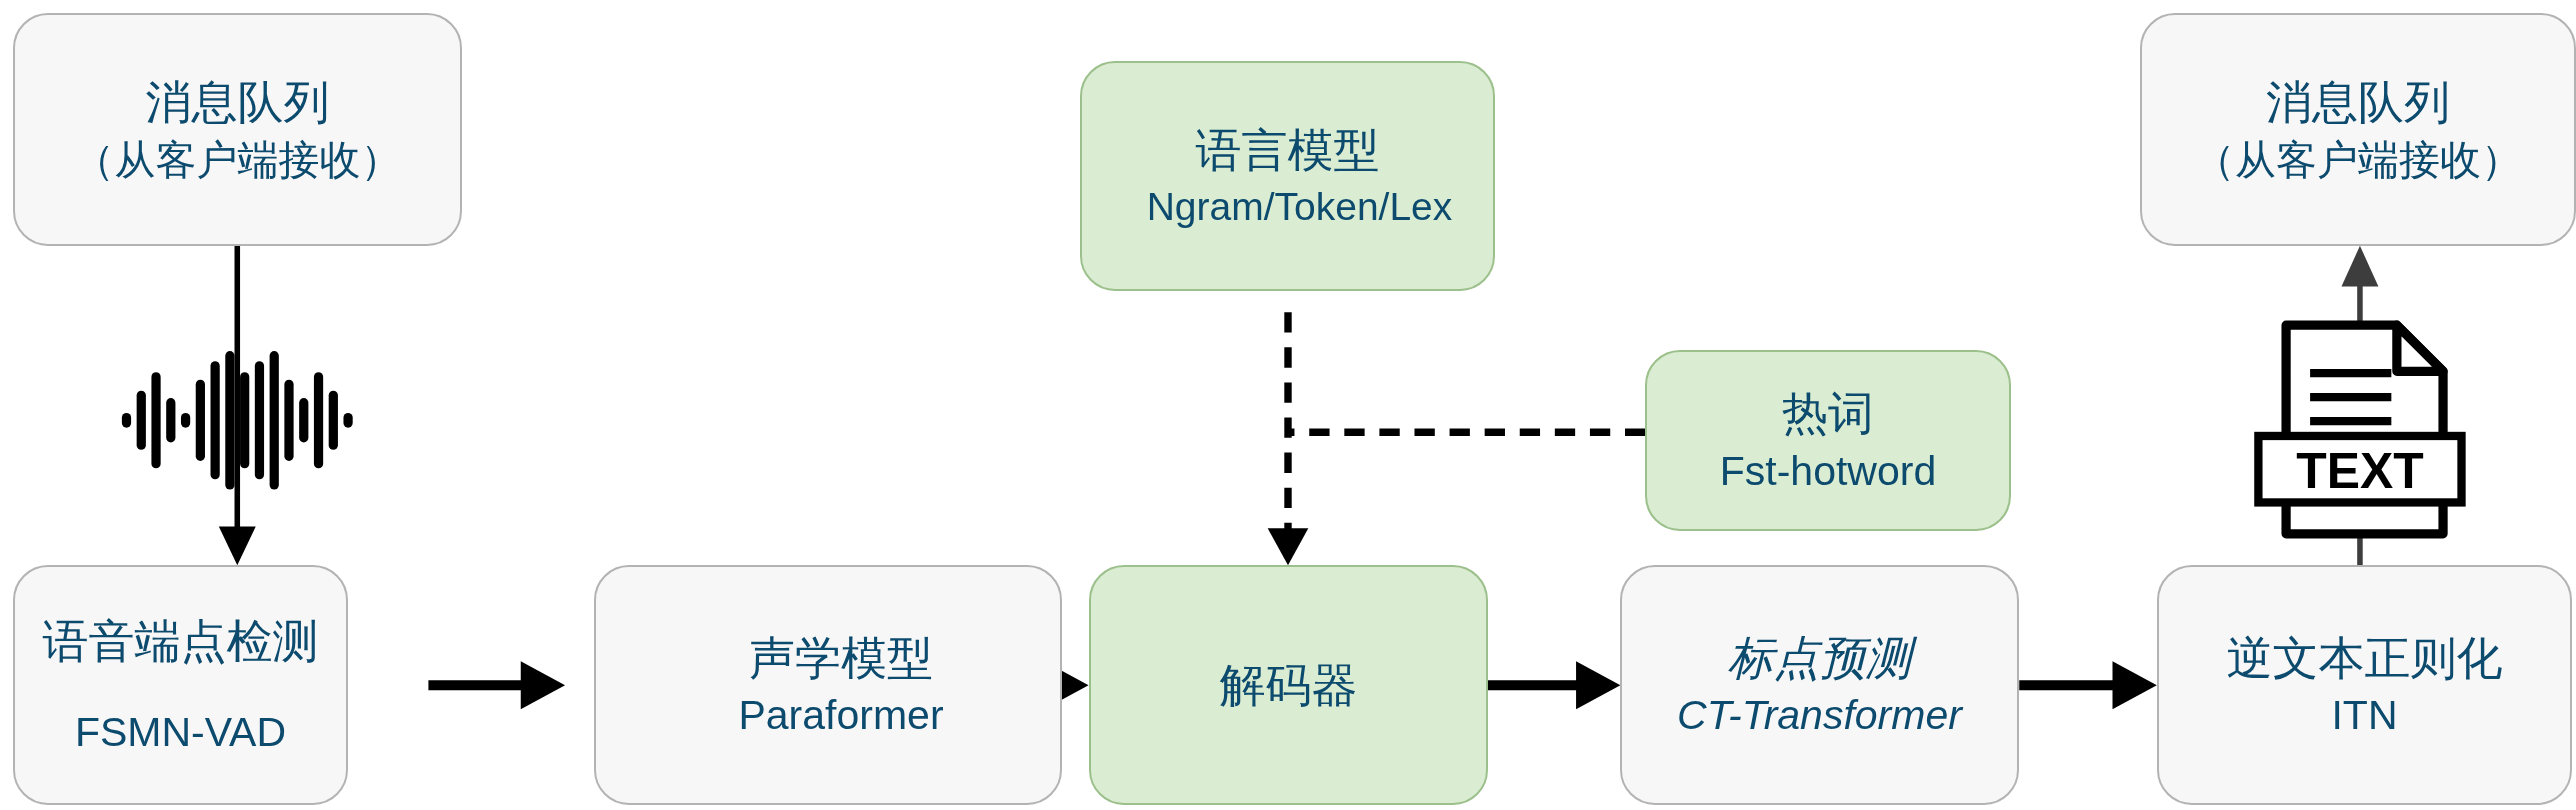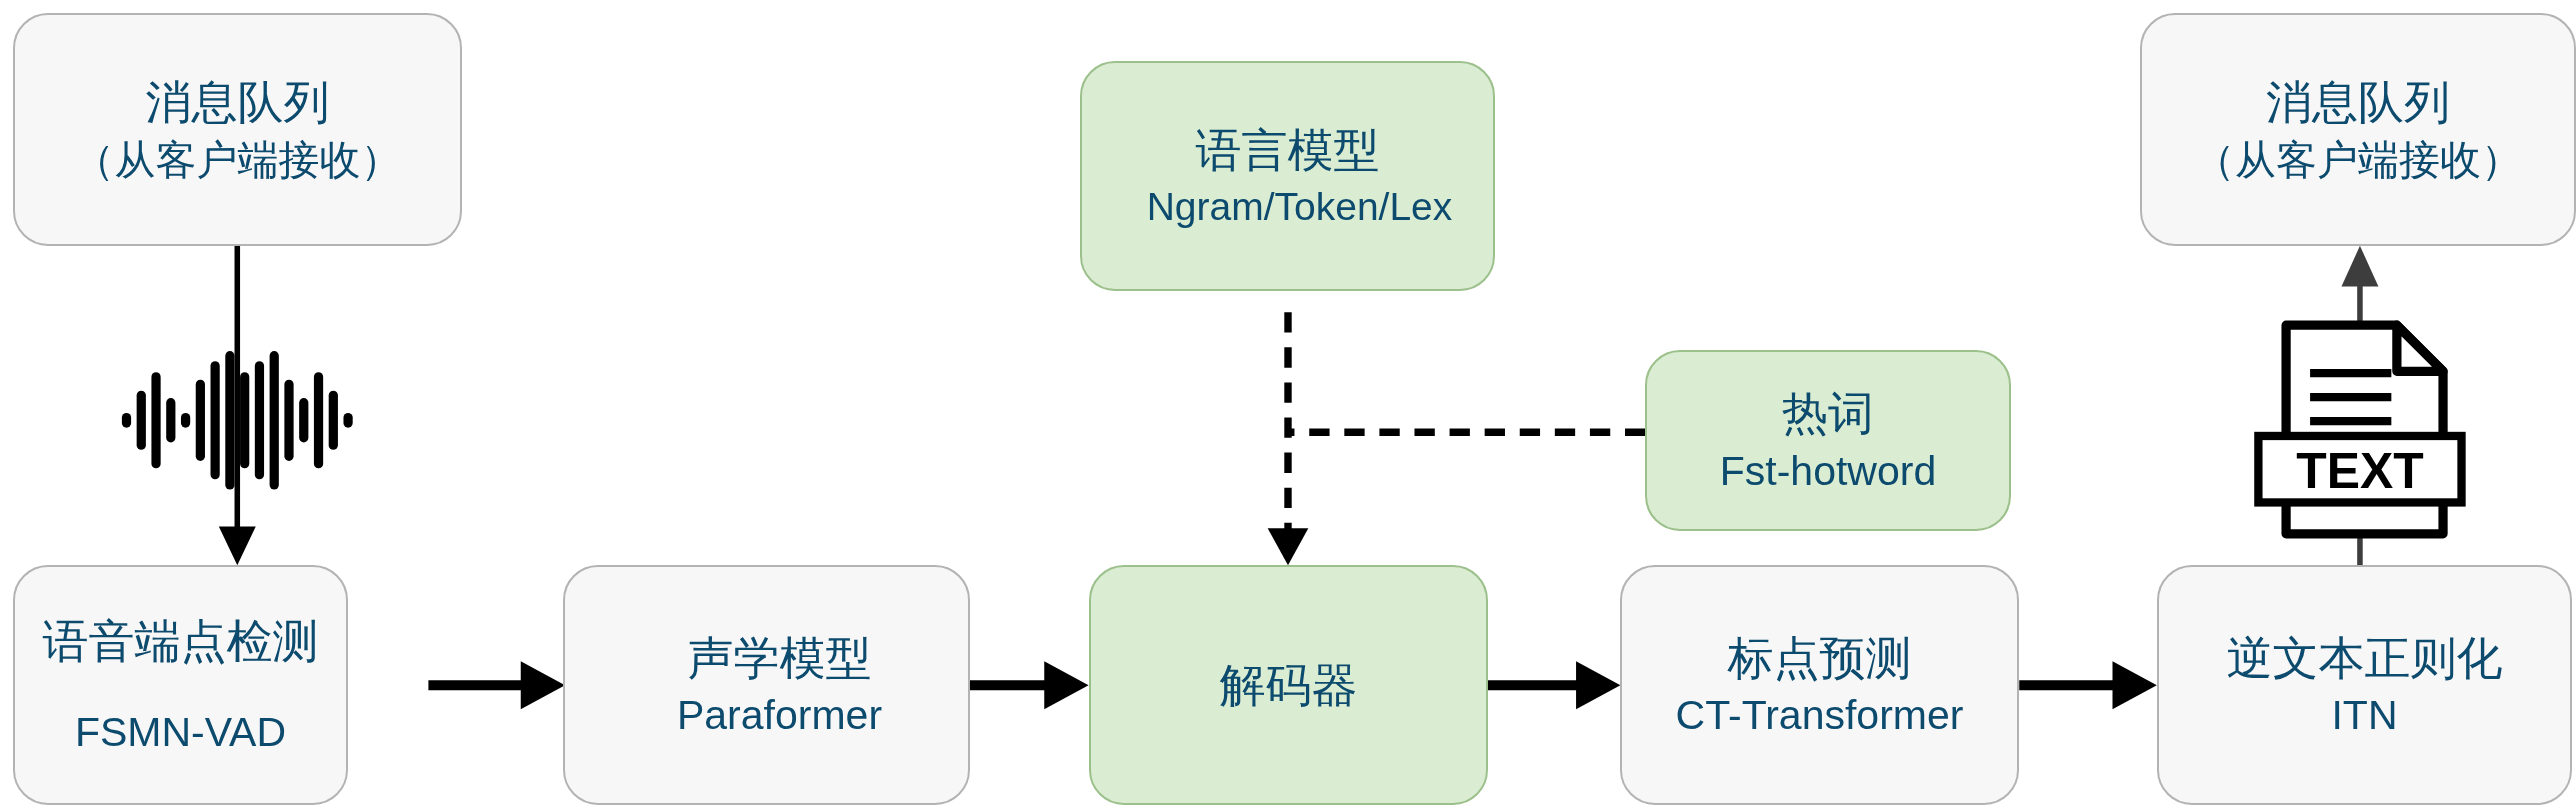--- a/index.html
+++ b/index.html
@@ -125,30 +125,30 @@
   <div class="node gray" style="left:2140px; top:13px; width:436px; height:233px;">
     <div class="l1">消息队列</div>
     <div class="l2">（从客户端接收）</div>
   </div>
 
   <div class="node gray" style="left:13px; top:565px; width:335px; height:240px;gap:34px;">
     <div class="l1">语音端点检测</div>
     <div class="l2">FSMN-VAD</div>
   </div>
 
-  <div class="node gray" style="left:563px; top:565px; width:407px; height:240px;padding-left:26px;">
+  <div class="node gray" style="left:594px; top:565px; width:468px; height:240px;padding-left:26px;">
     <div class="l1">声学模型</div>
     <div class="l2">Paraformer</div>
   </div>
 
   <div class="node green" style="left:1089px; top:565px; width:399px; height:240px;">
     <div class="l1">解码器</div>
   </div>
 
-  <div class="node gray" style="left:1620px; top:565px; width:399px; height:240px;">
+  <div class="node gray" style="left:1620px; top:565px; width:399px; height:240px;font-style:italic;">
     <div class="l1">标点预测</div>
     <div class="l2">CT-Transformer</div>
   </div>
 
   <div class="node gray" style="left:2157px; top:565px; width:415px; height:240px;">
     <div class="l1">逆文本正则化</div>
     <div class="l2">ITN</div>
   </div>
 
 </div>

